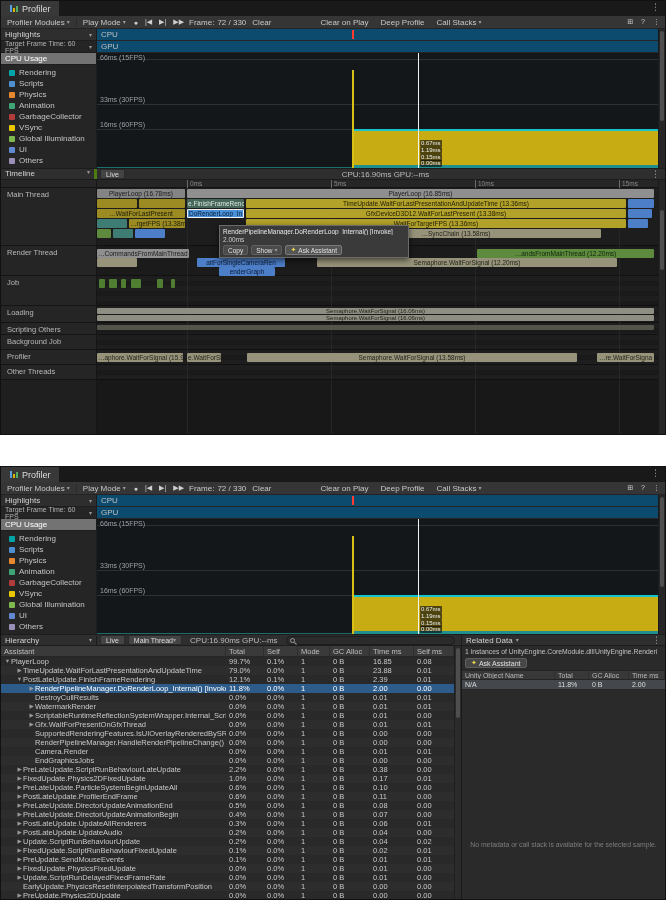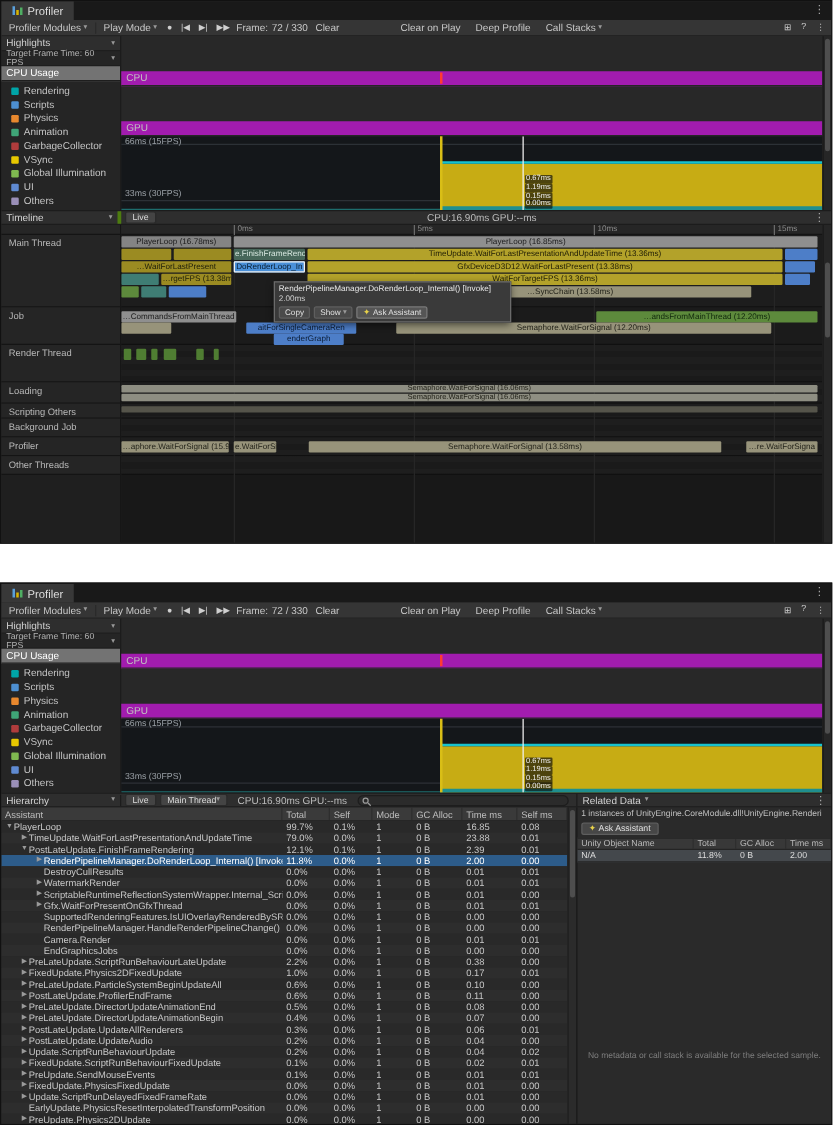--- a/index.html
+++ b/index.html
@@ -32,41 +32,41 @@
   .mod-header{height:12px;display:flex;align-items:center;font-size:8px;color:#d2d2d2;padding:0 4px;background:#2e2e2e;border-bottom:1px solid #1e1e1e;}
   .mod-header .chev{margin-left:auto;}
   .mod-header.sel{background:#737373;color:#ffffff;}
   .target-row{height:12px;display:flex;align-items:center;font-size:7px;color:#b0b0b0;padding:0 4px;border-bottom:1px solid #1e1e1e;}
   .target-row .chev{margin-left:auto;}
   .legend{flex:1;padding-top:2px;}
   .leg-item{height:11px;display:flex;align-items:center;gap:4px;padding:0 4px 0 8px;font-size:8px;color:#c4c4c4;}
   .sw{width:6px;height:6px;border-radius:1px;flex:none;}
 
   .chartcol{flex:1;display:flex;flex-direction:column;min-width:0;}
-  .hl-row{height:12px;background:#a21caf;border-bottom:1px solid #262626;position:relative;font-size:8px;color:#c0c0c0;margin-top:28px;}
+  .hl-row{height:12px;background:#0c4a6e;border-bottom:1px solid #262626;position:relative;font-size:8px;color:#c0c0c0;}
   .hl-row span{position:absolute;left:4px;top:1px;}
   .redtick{position:absolute;left:45.4%;top:1px;width:2px;height:9px;background:#ff3b30;}
   .chart{position:relative;flex:1;background:#14171a;overflow:hidden;}
   .gline{position:absolute;left:0;right:0;height:1px;background:#2c3136;}
   .gl1{top:6px;}.gl2{top:51px;}.gl3{top:76px;}
   .glabel{position:absolute;left:3px;font-size:7px;color:#9aa0a6;}
   .gb1{top:1px;}.gb2{top:43px;}.gb3{top:68px;}
   .vsync-fill{position:absolute;left:45.4%;right:0;bottom:0;height:37px;background:#c7ac14;}
   .cyanline{position:absolute;left:45.4%;right:0;bottom:37px;height:2px;background:#17c3cf;}
   .tealstrip{position:absolute;left:45.4%;right:0;bottom:0;height:3px;background:#1f8f8f;}
   .baseline{position:absolute;left:0;right:0;bottom:0;height:1px;background:#1d6d6d;}
   .spike{position:absolute;left:45.4%;bottom:0;width:2px;height:98px;background:#d9be16;}
   .frameline{position:absolute;left:57.2%;top:0;bottom:0;width:1px;background:#f2f2f2;}
   .fv{position:absolute;left:calc(57.2% + 2px);font-size:6px;line-height:7px;color:#f0f0f0;background:rgba(10,10,10,.65);padding:0 1px;border-radius:1px;}
   .vscroll{width:7px;background:#262626;border-left:1px solid #1a1a1a;position:relative;}
   .thumb{position:absolute;left:1px;right:1px;border-radius:2px;background:#4e4e4e;}
 
   
   .tl-head{height:12px;display:flex;align-items:center;background:#2e2e2e;border-top:1px solid #1c1c1c;border-bottom:1px solid #1c1c1c;font-size:8px;}
-  .tl-title{width:96px;display:flex;align-items:center;padding:0 4px;border-right:3px solid #4d7c0f;height:100%;color:#d2d2d2;}
+  .tl-title{width:96px;display:flex;align-items:flex-start;padding:0 4px;border-right:3px solid #4d7c0f;height:100%;color:#d2d2d2;}
   .tl-title .chev{margin-left:auto;}
   .toggle{background:#444444;border:1px solid #2a2a2a;border-radius:2px;font-size:7px;padding:0 5px;margin-left:3px;height:10px;display:flex;align-items:center;color:#dddddd;}
   .tl-stats{flex:1;text-align:center;font-size:8px;color:#bbbbbb;}
   .tl-body{display:flex;height:256px;}
   .tl-names{width:96px;background:#252525;border-right:1px solid #161616;display:flex;flex-direction:column;}
   .ruler-spacer{height:8px;background:#262626;border-bottom:1px solid #141414;}
   .tl-name{padding:2px 2px 0 6px;font-size:7.5px;color:#b8b8b8;border-bottom:1px solid #141414;background:#252525;overflow:hidden;white-space:nowrap;}
   .tl-name-fill{flex:1;background:#1f1f1f;}
   .tl-trackcol{flex:1;display:flex;flex-direction:column;min-width:0;}
   .ruler{height:8px;background:#262626;border-bottom:1px solid #141414;position:relative;}
@@ -279,22 +279,22 @@
     <span class="tl-stats">CPU:16.90ms   GPU:--ms</span>
     <span class="kebab">⋮</span>
   </div>
 
   <div class="tl-body">
     <div class="tl-names">
       <div class="ruler-spacer"></div>
       <span>
 
       <div class="tl-name" style="height:58px">Main Thread</div>
+          <div class="tl-name" style="height:30px">Render Thread</div>
           <div class="tl-name" style="height:30px">Job</div>
-          <div class="tl-name" style="height:30px">Render Thread</div>
           <div class="tl-name" style="height:17px">Loading</div>
           <div class="tl-name" style="height:12px">Scripting Others</div>
           <div class="tl-name" style="height:15px">Background Job</div>
           <div class="tl-name" style="height:15px">Profiler</div>
           <div class="tl-name" style="height:15px">Other Threads</div>
         </span>
       <div class="tl-name-fill"></div>
     </div>
     <div class="tl-trackcol">
       <div class="ruler">

